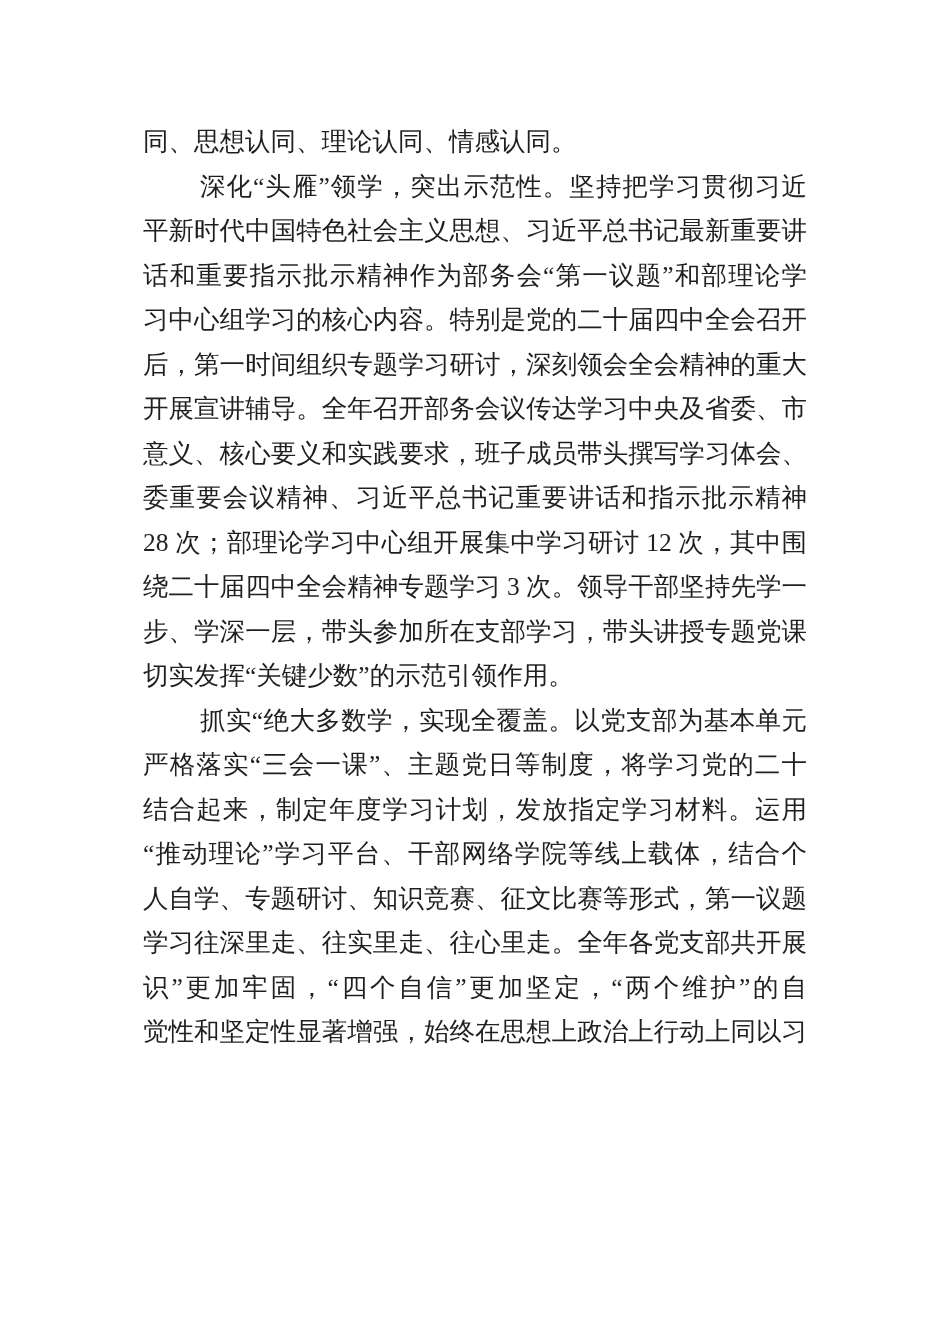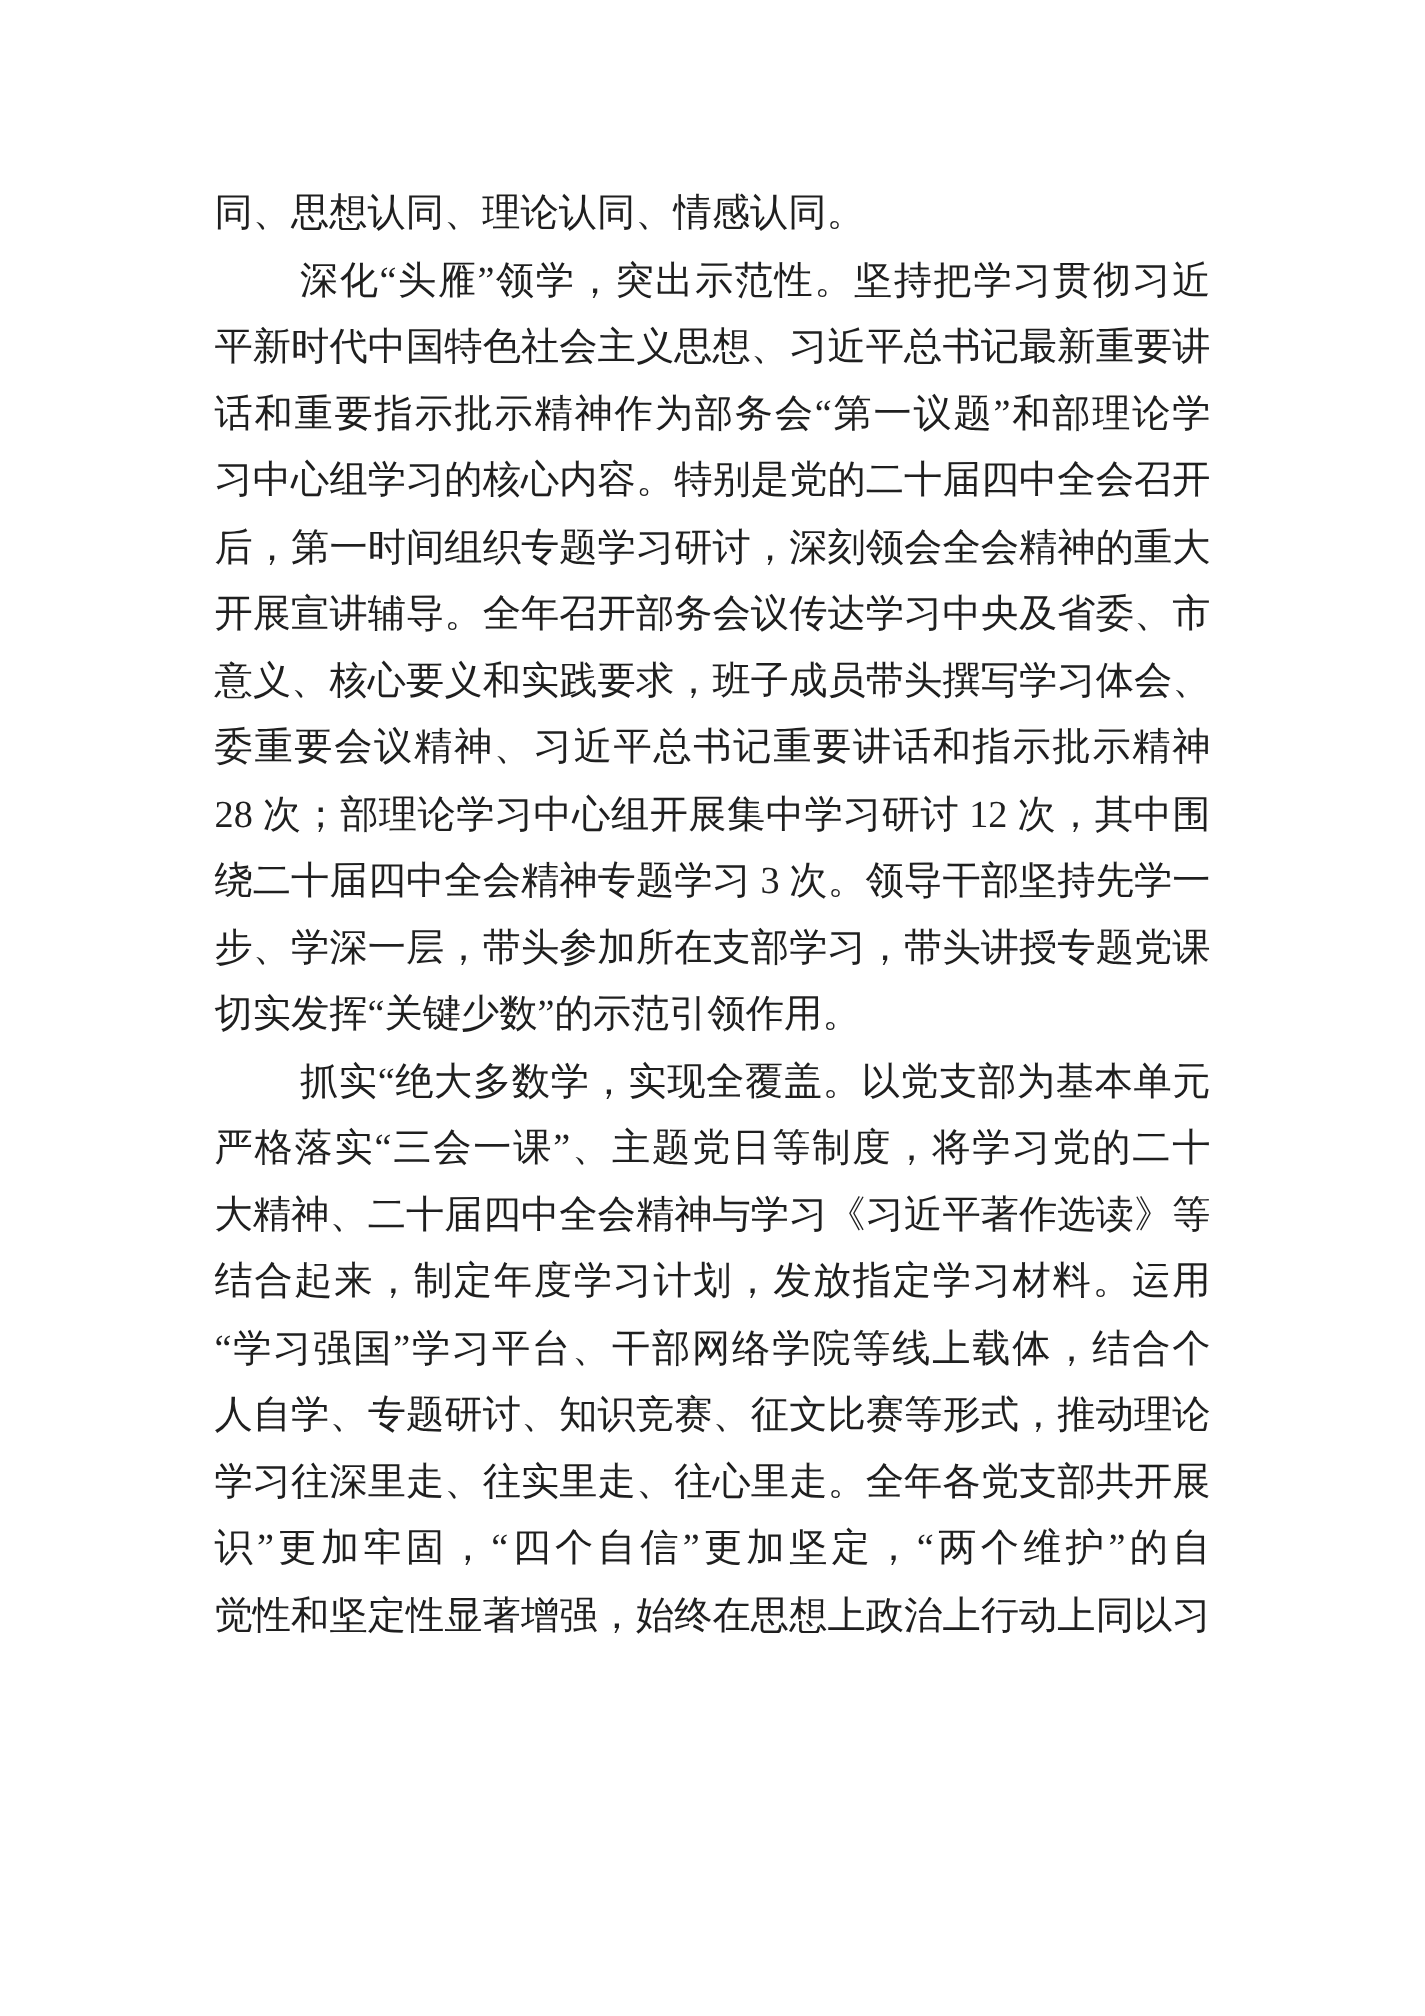--- a/index.html
+++ b/index.html
@@ -59,21 +59,20 @@
       <div class="line">后，第一时间组织专题学习研讨，深刻领会全会精神的重大</div>
       <div class="line">开展宣讲辅导。全年召开部务会议传达学习中央及省委、市</div>
       <div class="line">意义、核心要义和实践要求，班子成员带头撰写学习体会、</div>
       <div class="line">委重要会议精神、习近平总书记重要讲话和指示批示精神</div>
       <div class="line">28 次；部理论学习中心组开展集中学习研讨 12 次，其中围</div>
       <div class="line">绕二十届四中全会精神专题学习 3 次。领导干部坚持先学一</div>
       <div class="line">步、学深一层，带头参加所在支部学习，带头讲授专题党课</div>
       <div class="line short">切实发挥“关键少数”的示范引领作用。</div>
       <div class="line indent">抓实“绝大多数学，实现全覆盖。以党支部为基本单元</div>
       <div class="line">严格落实“三会一课”、主题党日等制度，将学习党的二十</div>
-      <div class="line">大精神、二十届四中全会精神与学习《习近平著作选读》等</div>
       <div class="line">结合起来，制定年度学习计划，发放指定学习材料。运用</div>
-      <div class="line">“学习强国”学习平台、干部网络学院等线上载体，结合个</div>
-      <div class="line">人自学、专题研讨、知识竞赛、征文比赛等形式，推动理论</div>
+      <div class="line">“推动理论”学习平台、干部网络学院等线上载体，结合个</div>
+      <div class="line">人自学、专题研讨、知识竞赛、征文比赛等形式，第一议题</div>
       <div class="line">学习往深里走、往实里走、往心里走。全年各党支部共开展</div>
       <div class="line">识”更加牢固，“四个自信”更加坚定，“两个维护”的自</div>
       <div class="line">觉性和坚定性显著增强，始终在思想上政治上行动上同以习</div>
     </div>
 </div>
 
 </body></html>

